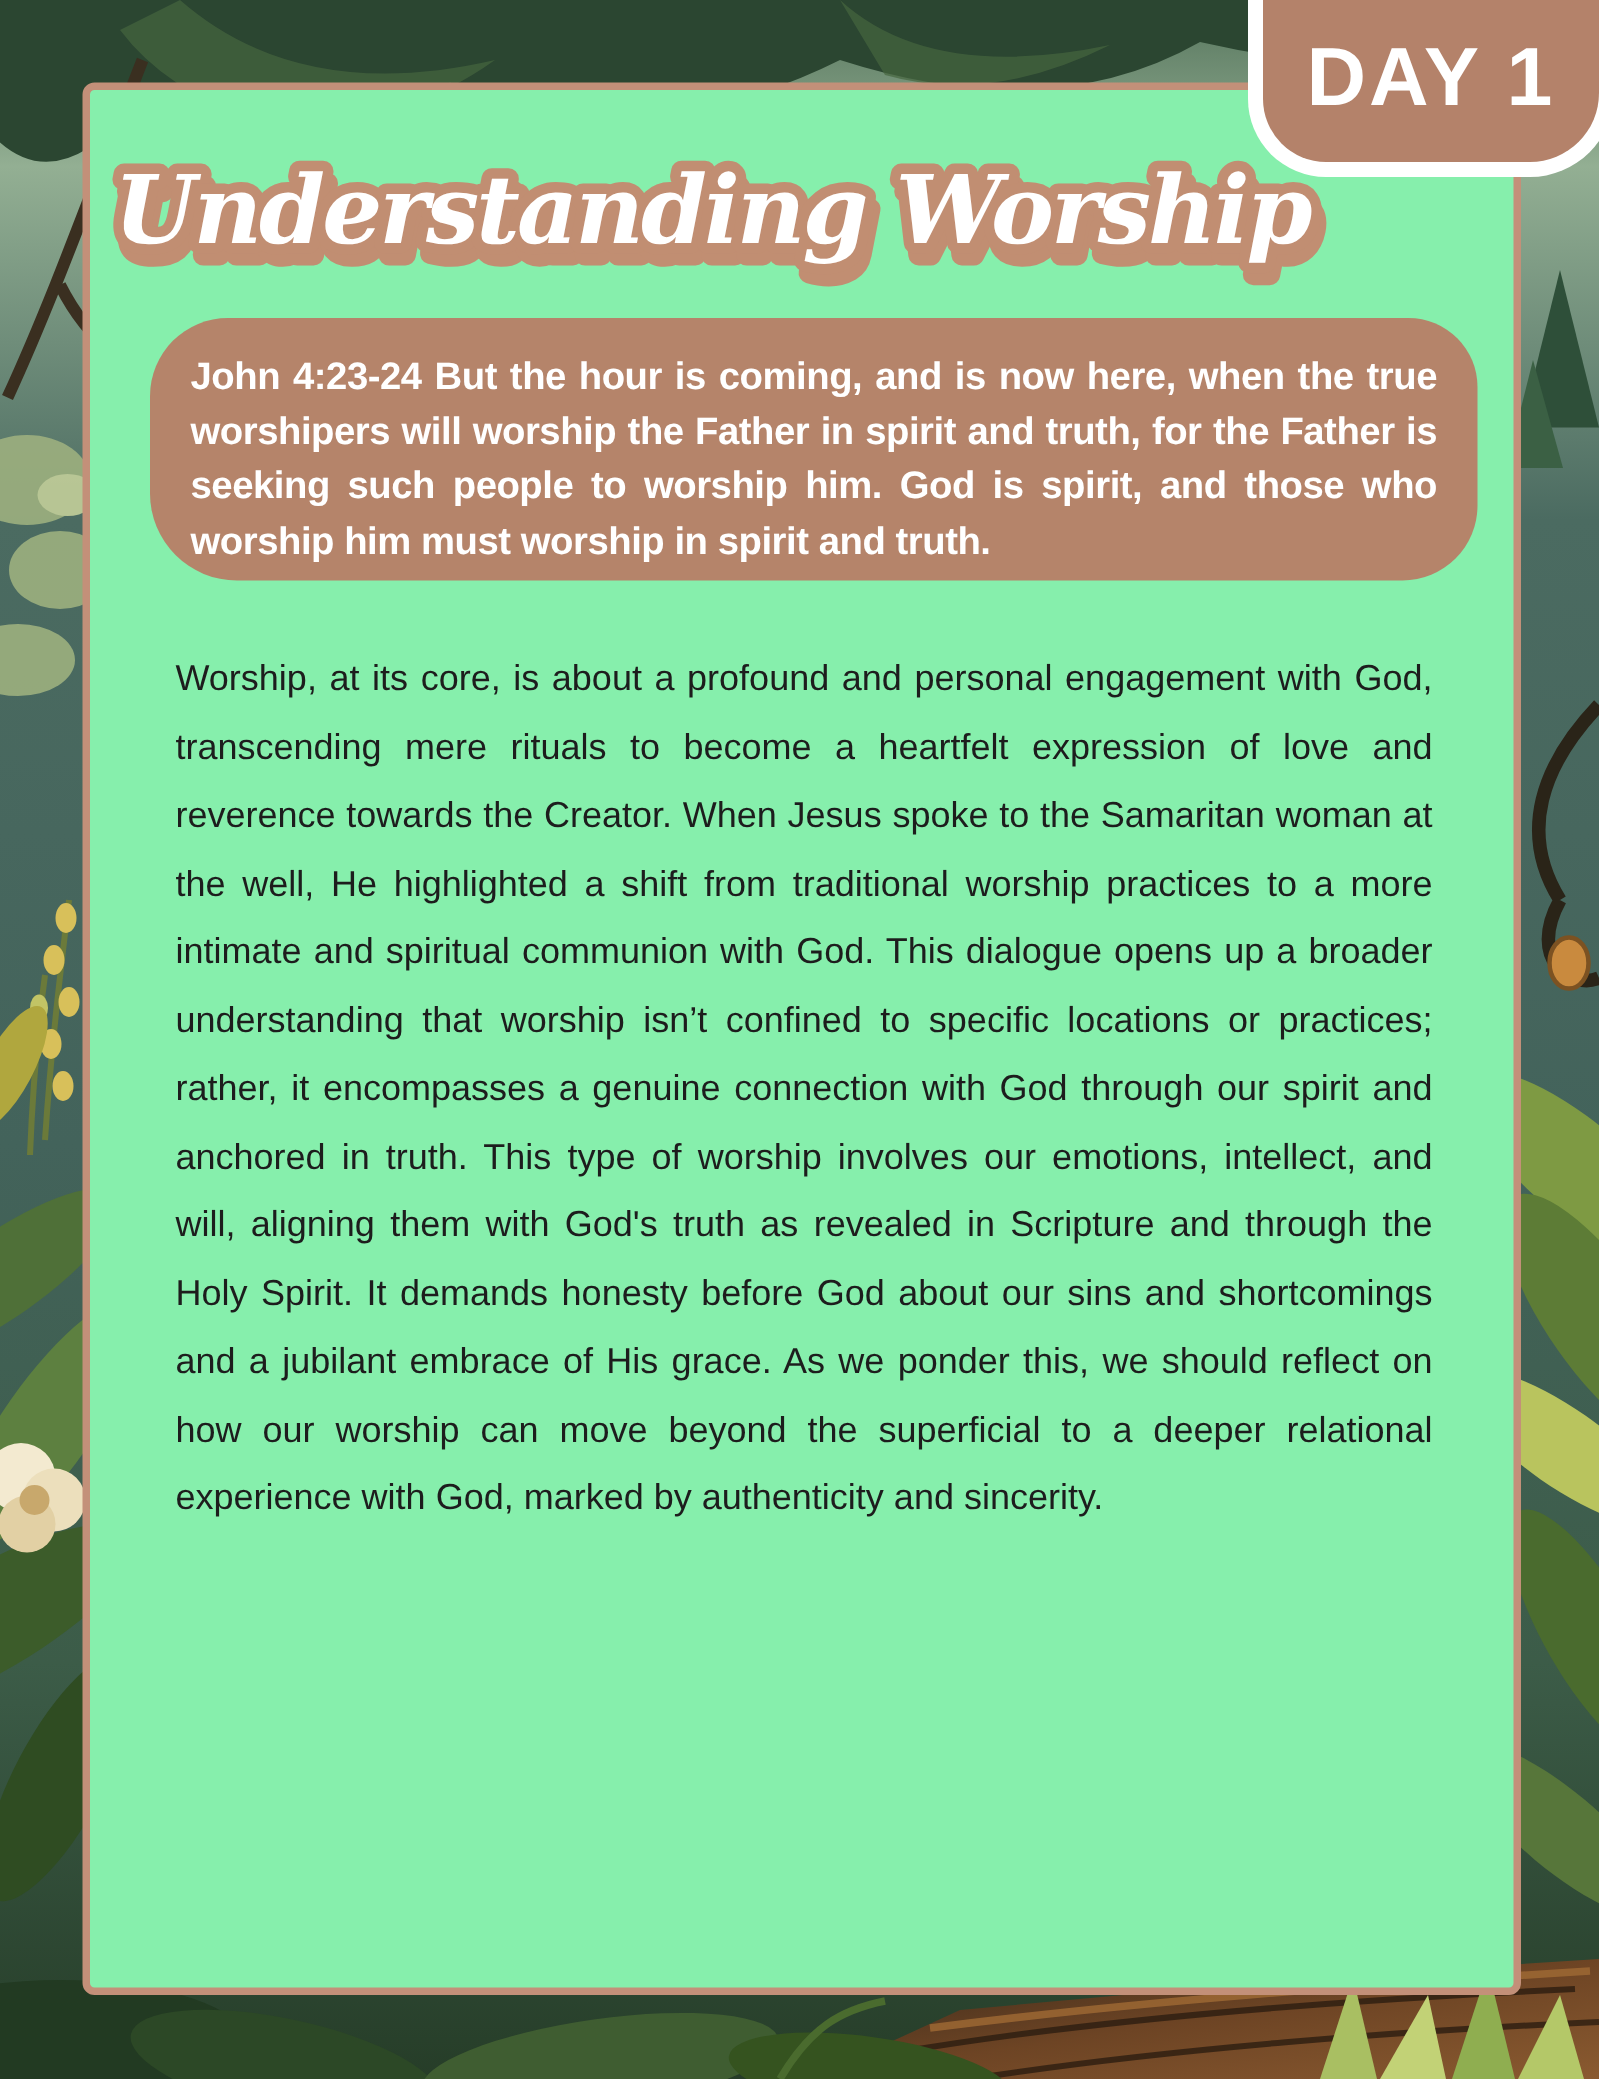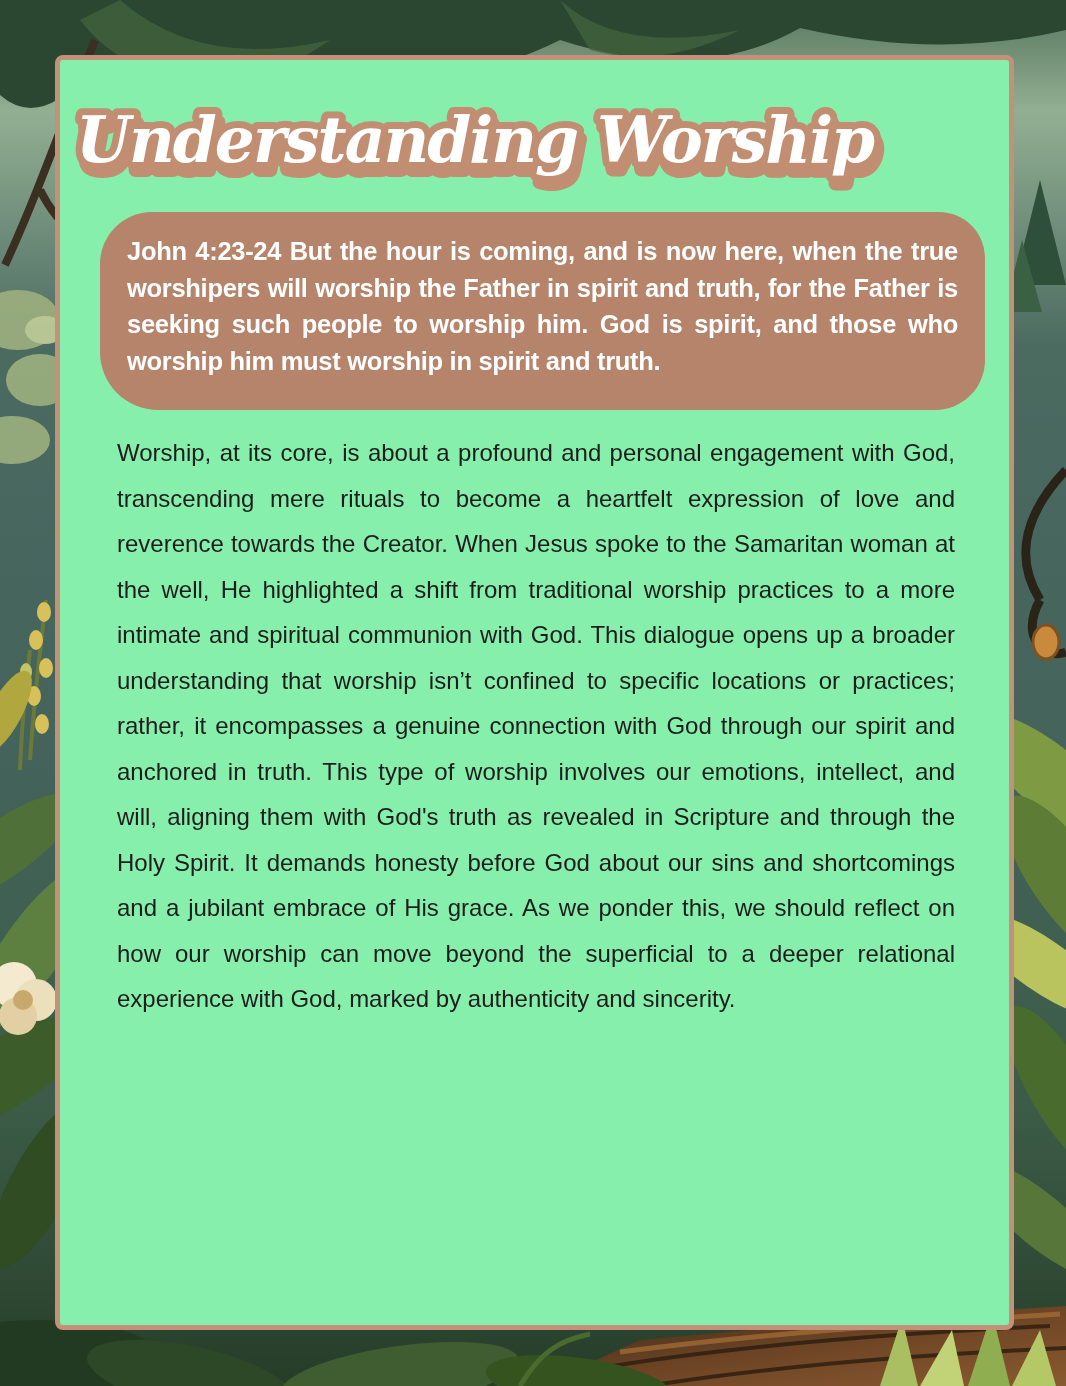--- a/index.html
+++ b/index.html
@@ -31,21 +31,21 @@
     font-family:"DejaVu Serif",serif;font-style:italic;font-weight:bold;
     font-size:63px;letter-spacing:-2px;stroke-linejoin:round;
   }
   .title-shadow{fill:#c18e72;stroke:#c18e72;stroke-width:14px;}
   .title-front{fill:#ffffff;stroke:#c18e72;stroke-width:14px;paint-order:stroke fill;}
 
   
   .scripture{
     position:absolute;left:40px;top:152px;width:885px;box-sizing:border-box;
     background:#b5846a;border-radius:52px 46px 50px 58px;
-    padding:21px 27px 31px 27px;
+    padding:21px 27px 8px 27px;
   }
   .scripture p{
     margin:0;color:#ffffff;font-weight:bold;font-size:25.5px;line-height:36.5px;
     letter-spacing:-0.3px;text-align:justify;font-family:"Liberation Sans",sans-serif;
   }
 
   
   .body-text{
     position:absolute;left:57px;top:370px;width:838px;margin:0;
     color:#1d1d1d;font-size:24px;line-height:45.5px;font-weight:normal;
@@ -158,14 +158,17 @@
       <text class="title-front" x="6" y="86">Understanding Worship</text>
     </svg>
 
     <div class="scripture">
       <p>John 4:23-24 But the hour is coming, and is now here, when the true worshipers will worship the Father in spirit and truth, for the Father is seeking such people to worship him. God is spirit, and those who worship him must worship in spirit and truth.</p>
     </div>
 
     <p class="body-text">Worship, at its core, is about a profound and personal engagement with God, transcending mere rituals to become a heartfelt expression of love and reverence towards the Creator. When Jesus spoke to the Samaritan woman at the well, He highlighted a shift from traditional worship practices to a more intimate and spiritual communion with God. This dialogue opens up a broader understanding that worship isn’t confined to specific locations or practices; rather, it encompasses a genuine connection with God through our spirit and anchored in truth. This type of worship involves our emotions, intellect, and will, aligning them with God's truth as revealed in Scripture and through the Holy Spirit. It demands honesty before God about our sins and shortcomings and a jubilant embrace of His grace. As we ponder this, we should reflect on how our worship can move beyond the superficial to a deeper relational experience with God, marked by authenticity and sincerity.</p>
   </div>
 
+  <div class="badge">
+    <span>DAY 1</span>
+  </div>
 
 </div>
 
 </body></html>

